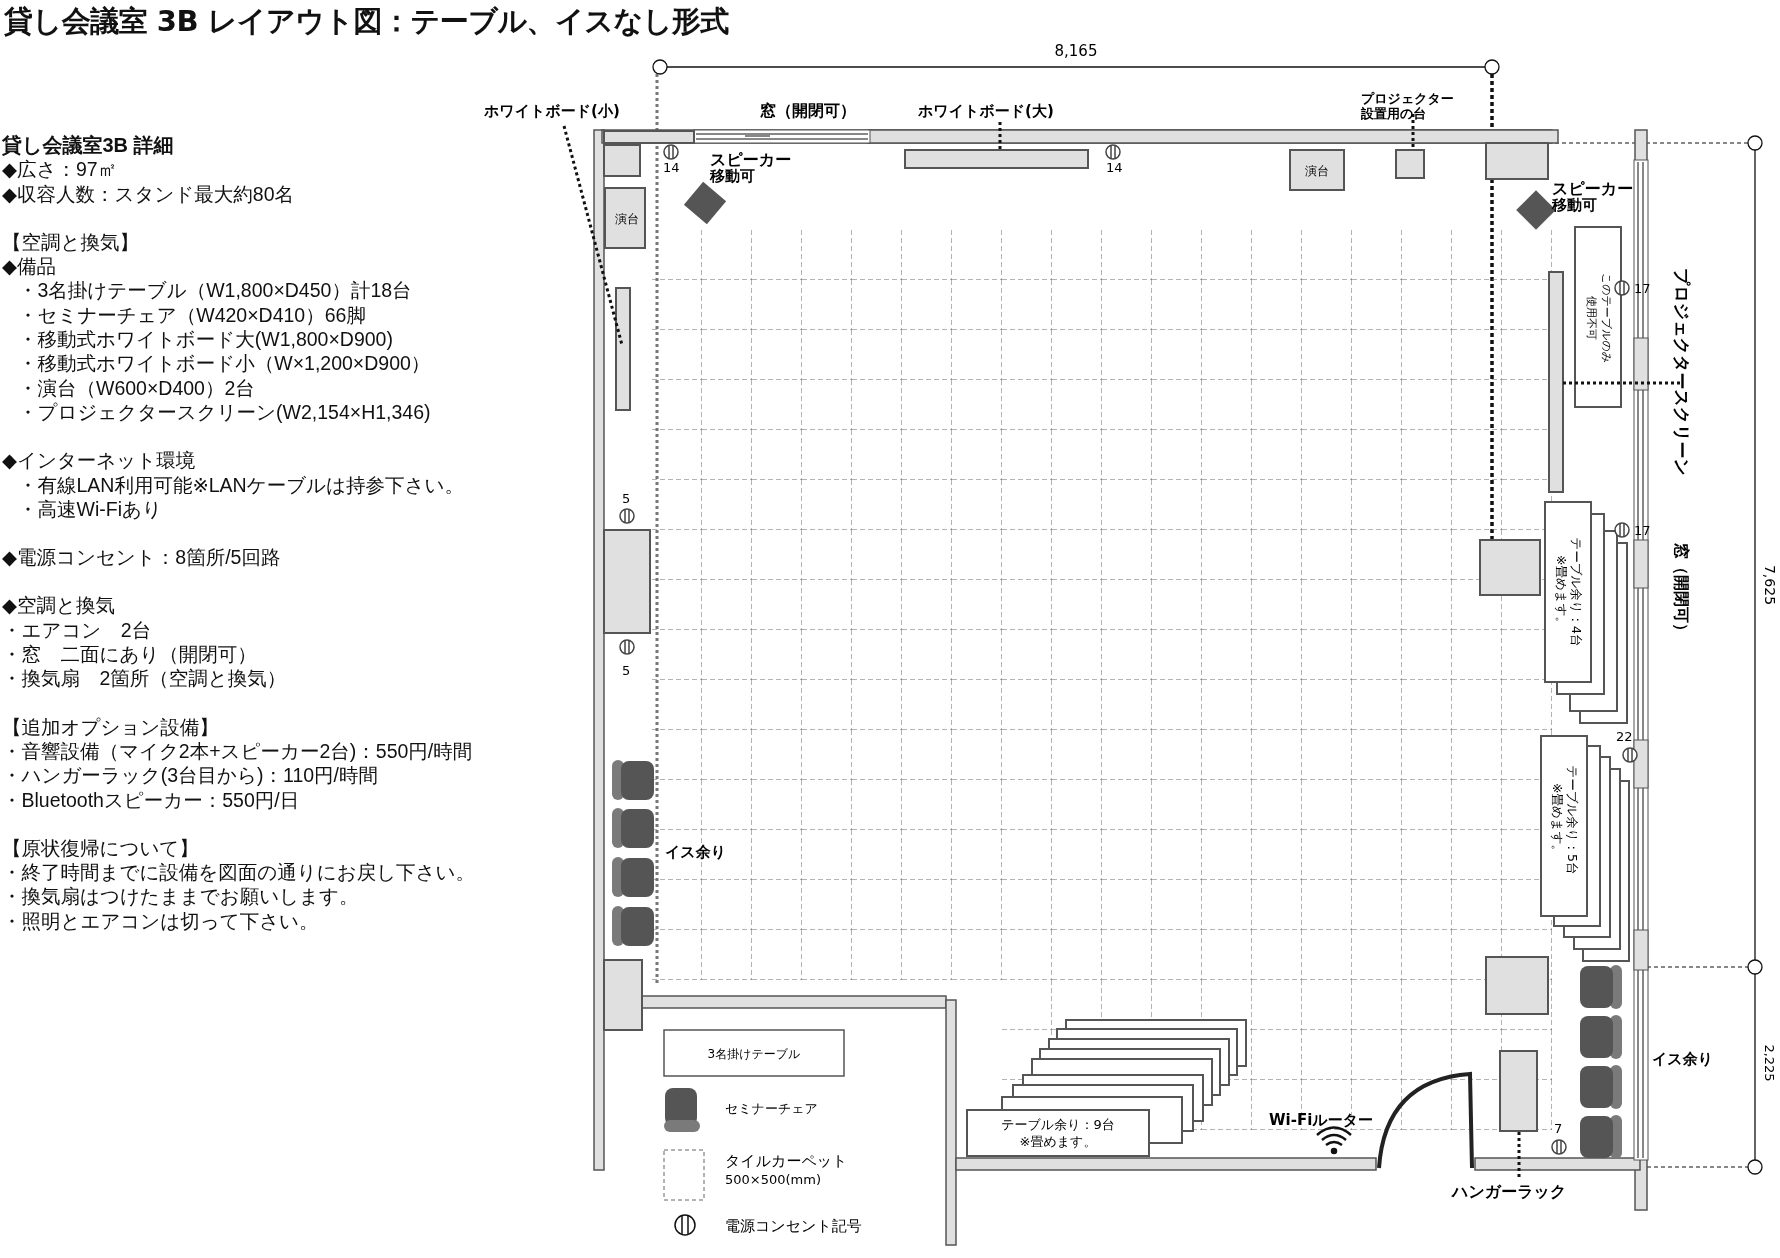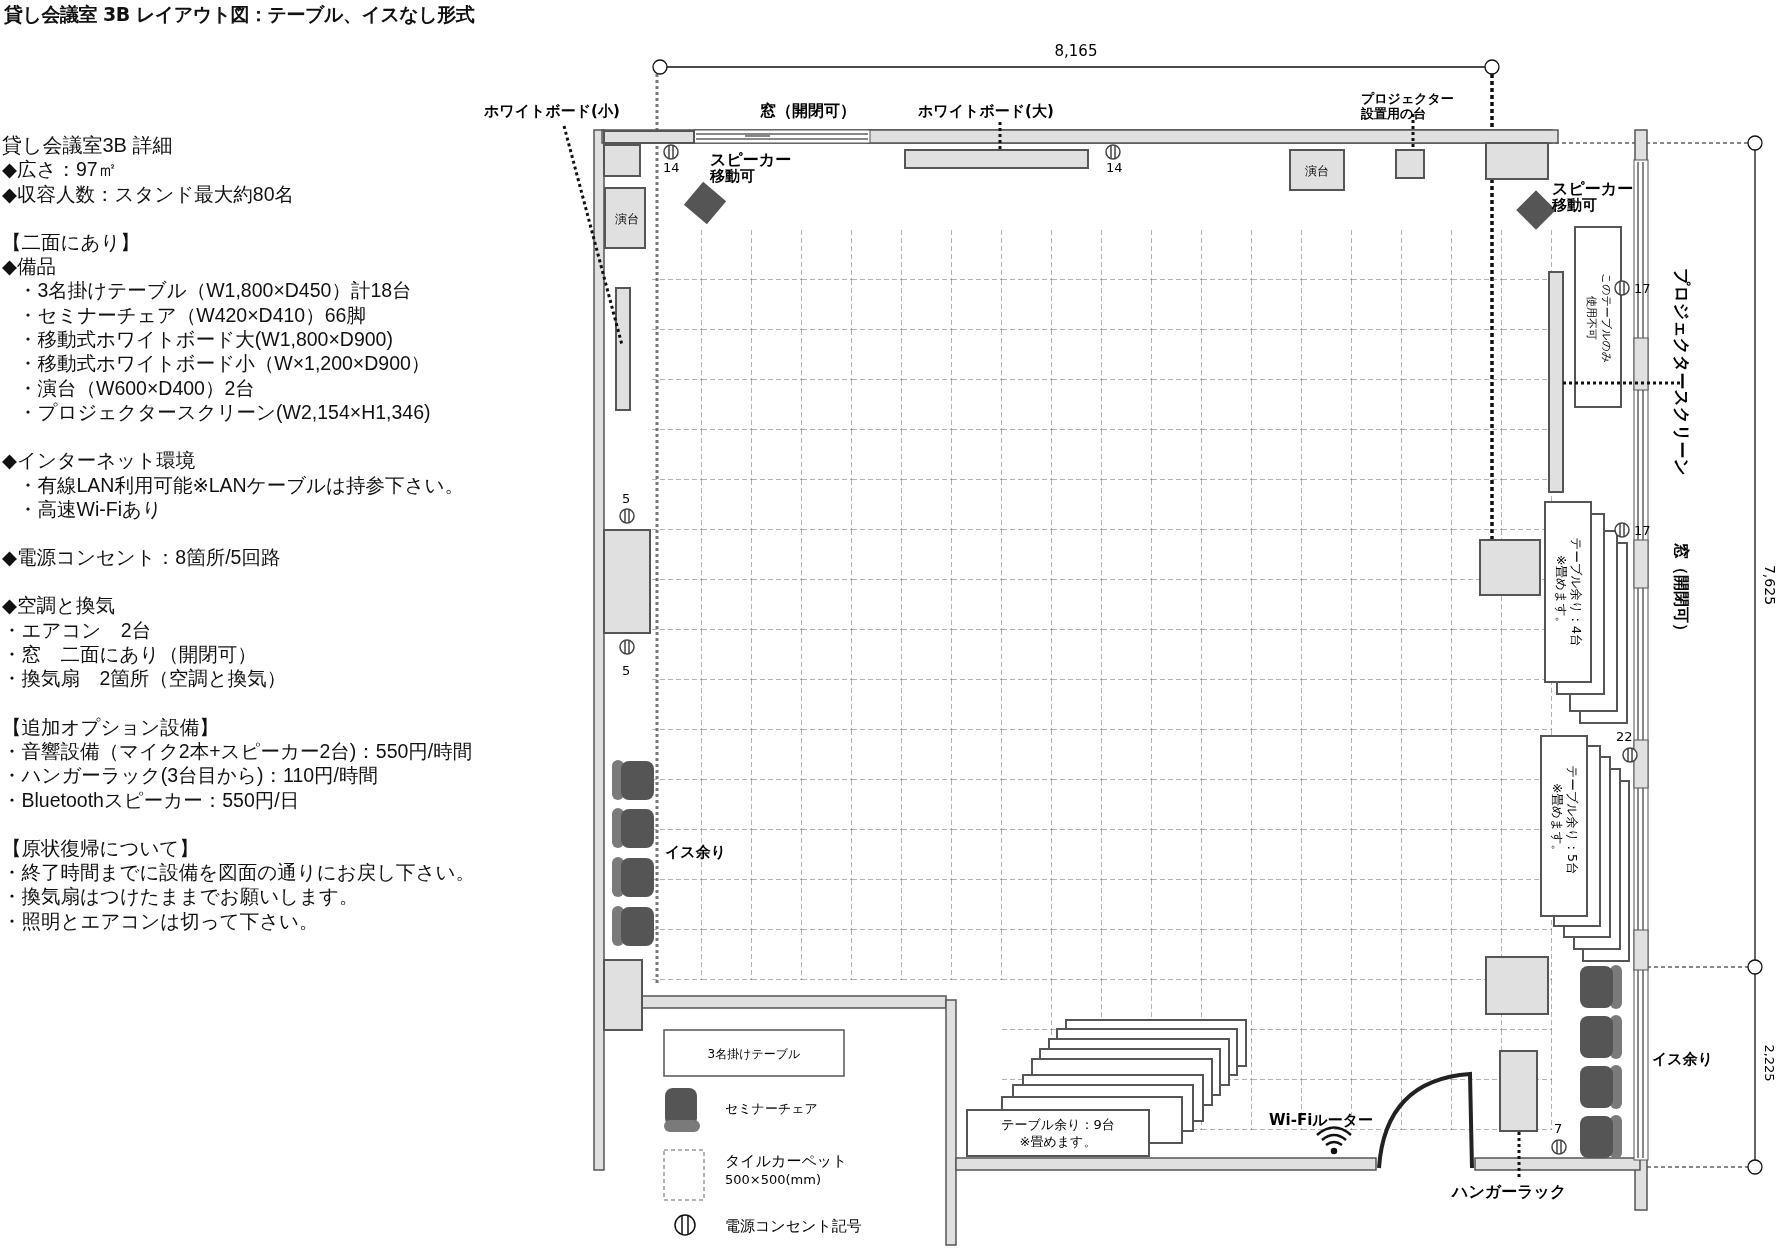--- a/index.html
+++ b/index.html
@@ -1,39 +1,39 @@
 <!DOCTYPE html>
 <html><head>
 <meta charset="utf-8">
 <style>
   html, body { margin:0; padding:0; background:#ffffff; }
   body { width:1780px; height:1258px; position:relative; overflow:hidden;
          font-family:"DejaVu Sans","Liberation Sans",sans-serif; color:#111; }
-  .title { position:absolute; left:4px; top:2px; font-size:19px; font-weight:bold; letter-spacing:-0.5px; white-space:nowrap; }
+  .title { position:absolute; left:4px; top:2px; font-size:29px; font-weight:bold; letter-spacing:-0.5px; white-space:nowrap; }
   .details { position:absolute; left:2px; top:133px; width:580px; font-family:"Liberation Sans","DejaVu Sans",sans-serif; font-size:19.5px; line-height:24.3px; }
-  .details .heading { font-weight:normal; font-size:20px; }
+  .details .heading { font-weight:bold; font-size:20px; }
   .details .line { white-space:nowrap; }
   .details .gap { height:24px; }
   .details .indent { padding-left:16px; }
   svg.plan { position:absolute; left:0; top:0; }
   svg text { font-family:"DejaVu Sans","Liberation Sans",sans-serif; }
   .lbl { font-weight:bold; font-size:15px; }
 </style>
 </head>
 <body>
 
 <div class="title">貸し会議室 3B レイアウト図：テーブル、イスなし形式</div>
 
 <div class="details">
   <div class="heading line">貸し会議室3B 詳細</div>
   <div id="details-lines">
       <div class="line">◆広さ：97㎡</div>
       <div class="line">◆収容人数：スタンド最大約80名</div>
       <div class="gap"></div>
-      <div class="line">【二面にあり】</div>
+      <div class="line">【空調と換気】</div>
       <div class="line">◆備品</div>
       <div class="line indent">・3名掛けテーブル（W1,800×D450）計18台</div>
       <div class="line indent">・セミナーチェア（W420×D410）66脚</div>
       <div class="line indent">・移動式ホワイトボード大(W1,800×D900)</div>
       <div class="line indent">・移動式ホワイトボード小（W×1,200×D900）</div>
       <div class="line indent">・演台（W600×D400）2台</div>
       <div class="line indent">・プロジェクタースクリーン(W2,154×H1,346)</div>
       <div class="gap"></div>
       <div class="line">◆インターネット環境</div>
       <div class="line indent">・有線LAN利用可能※LANケーブルは持参下さい。</div>

